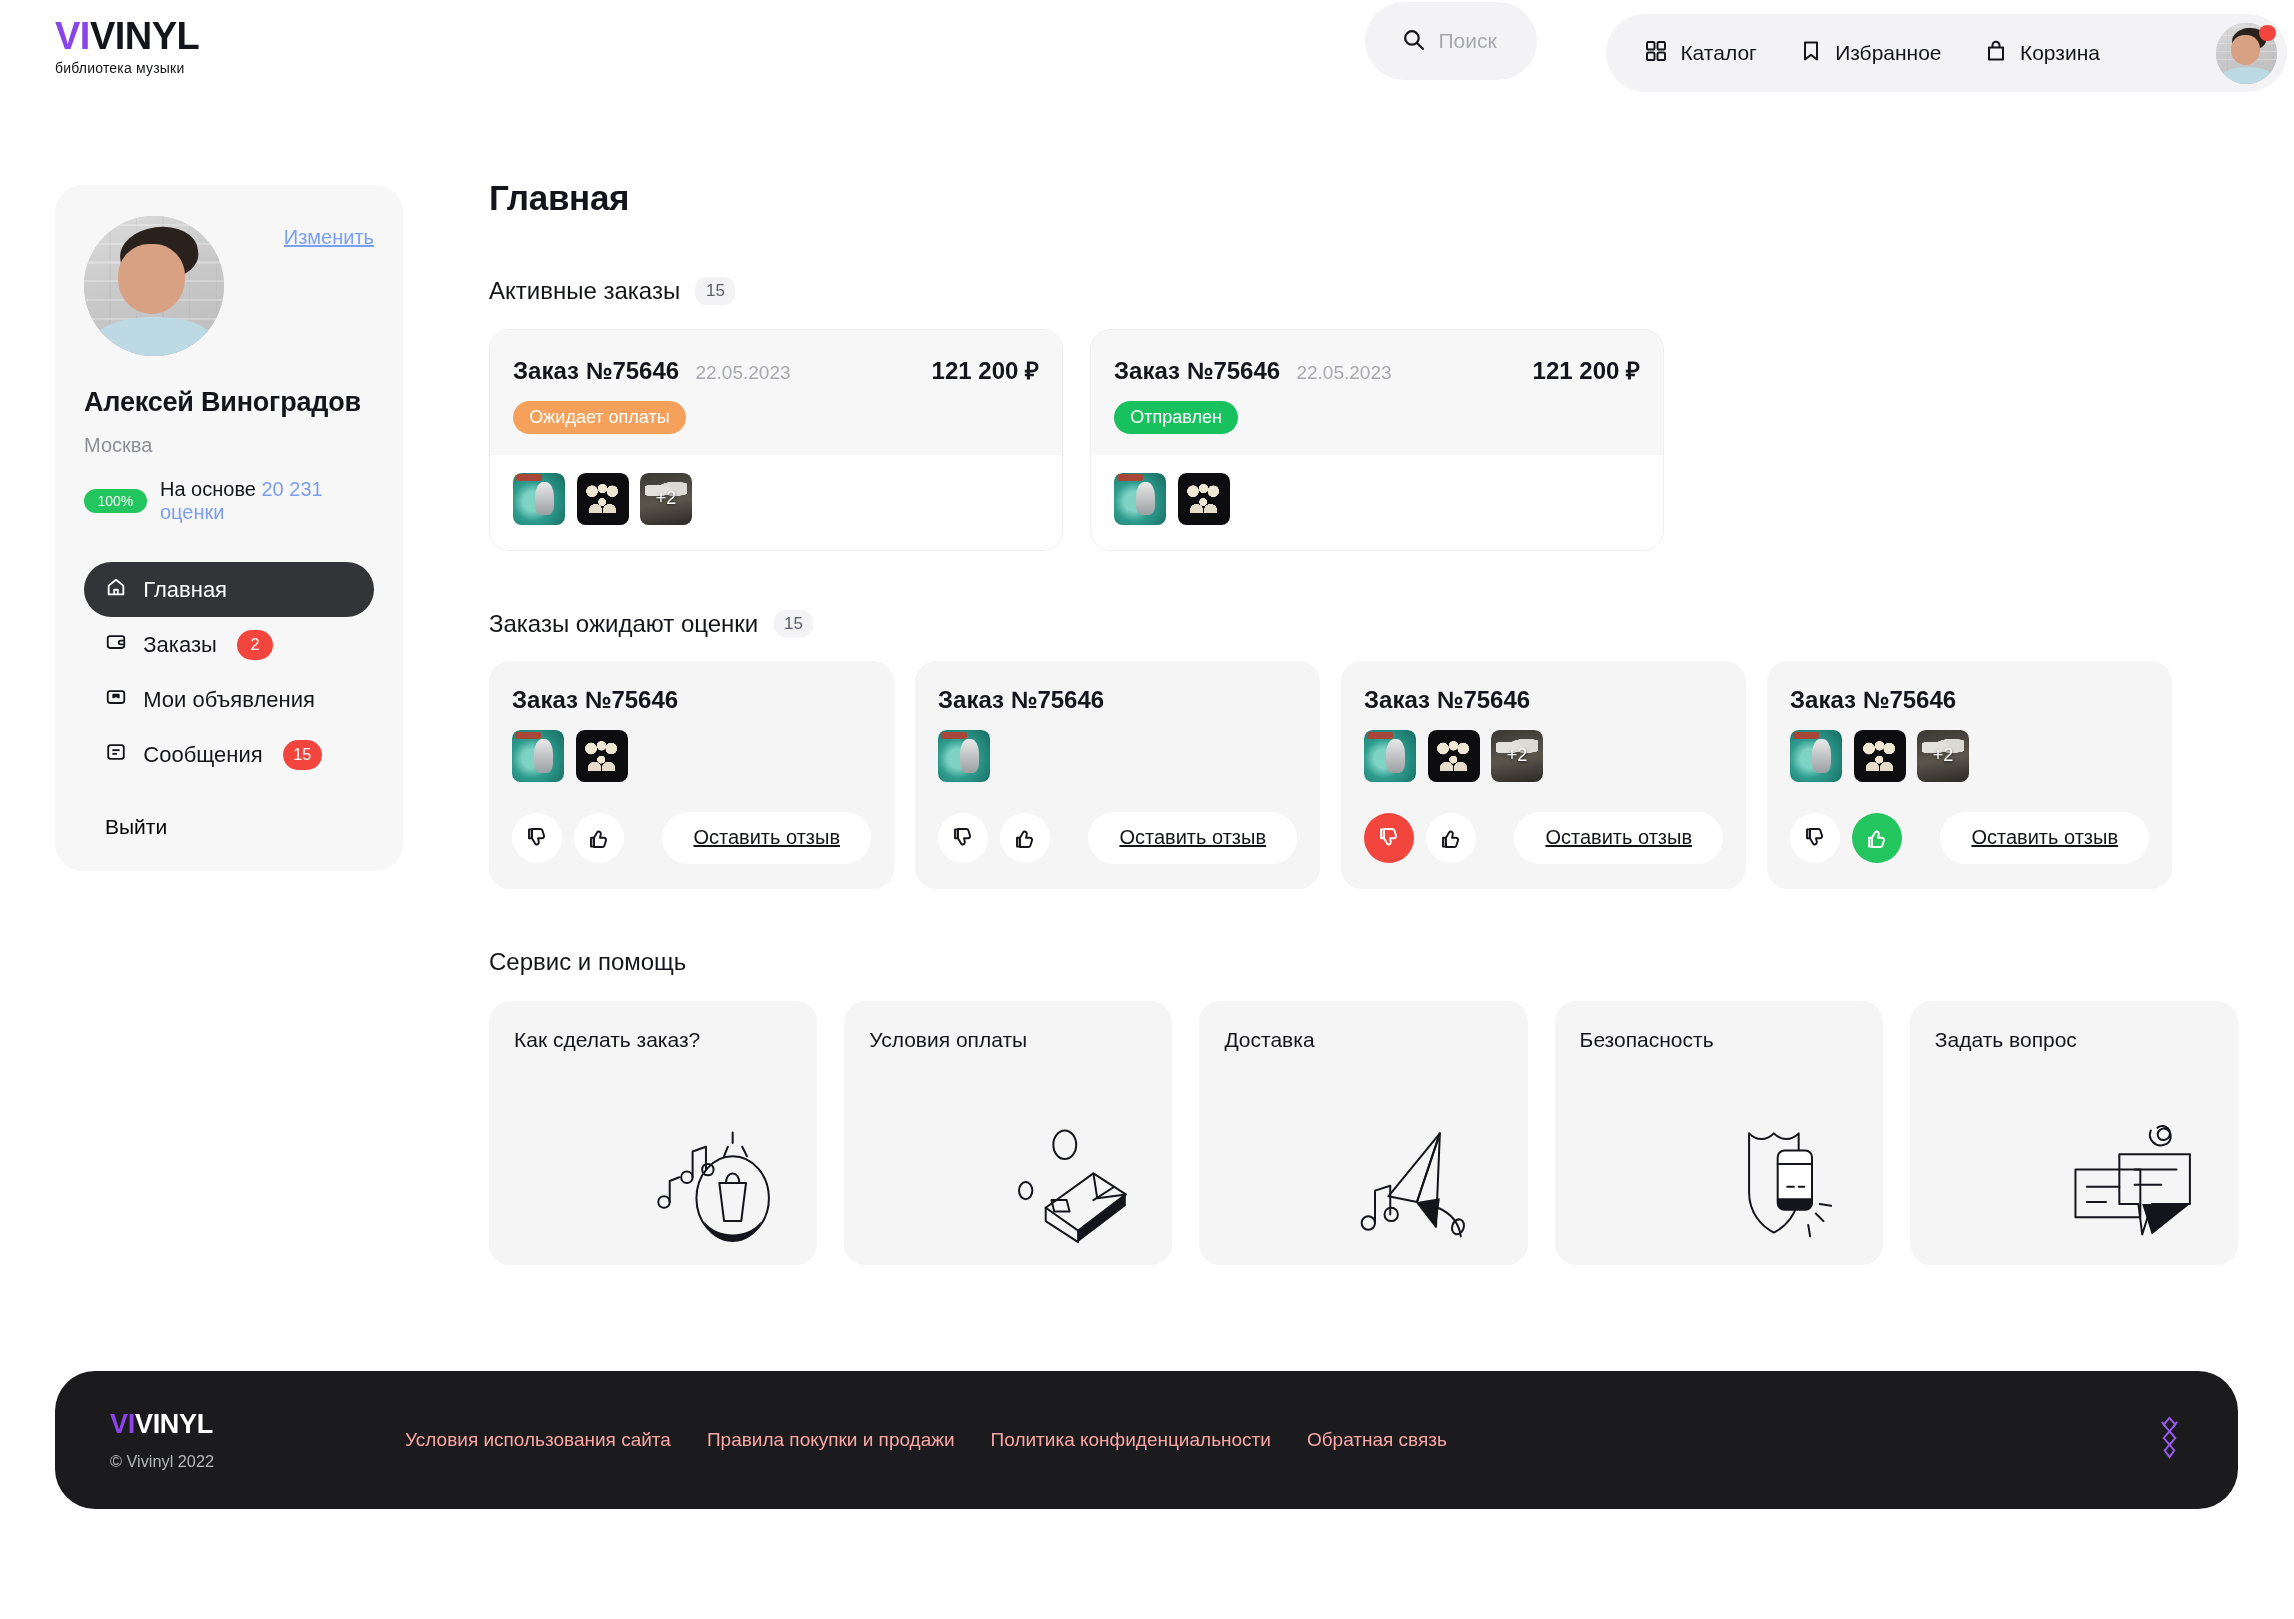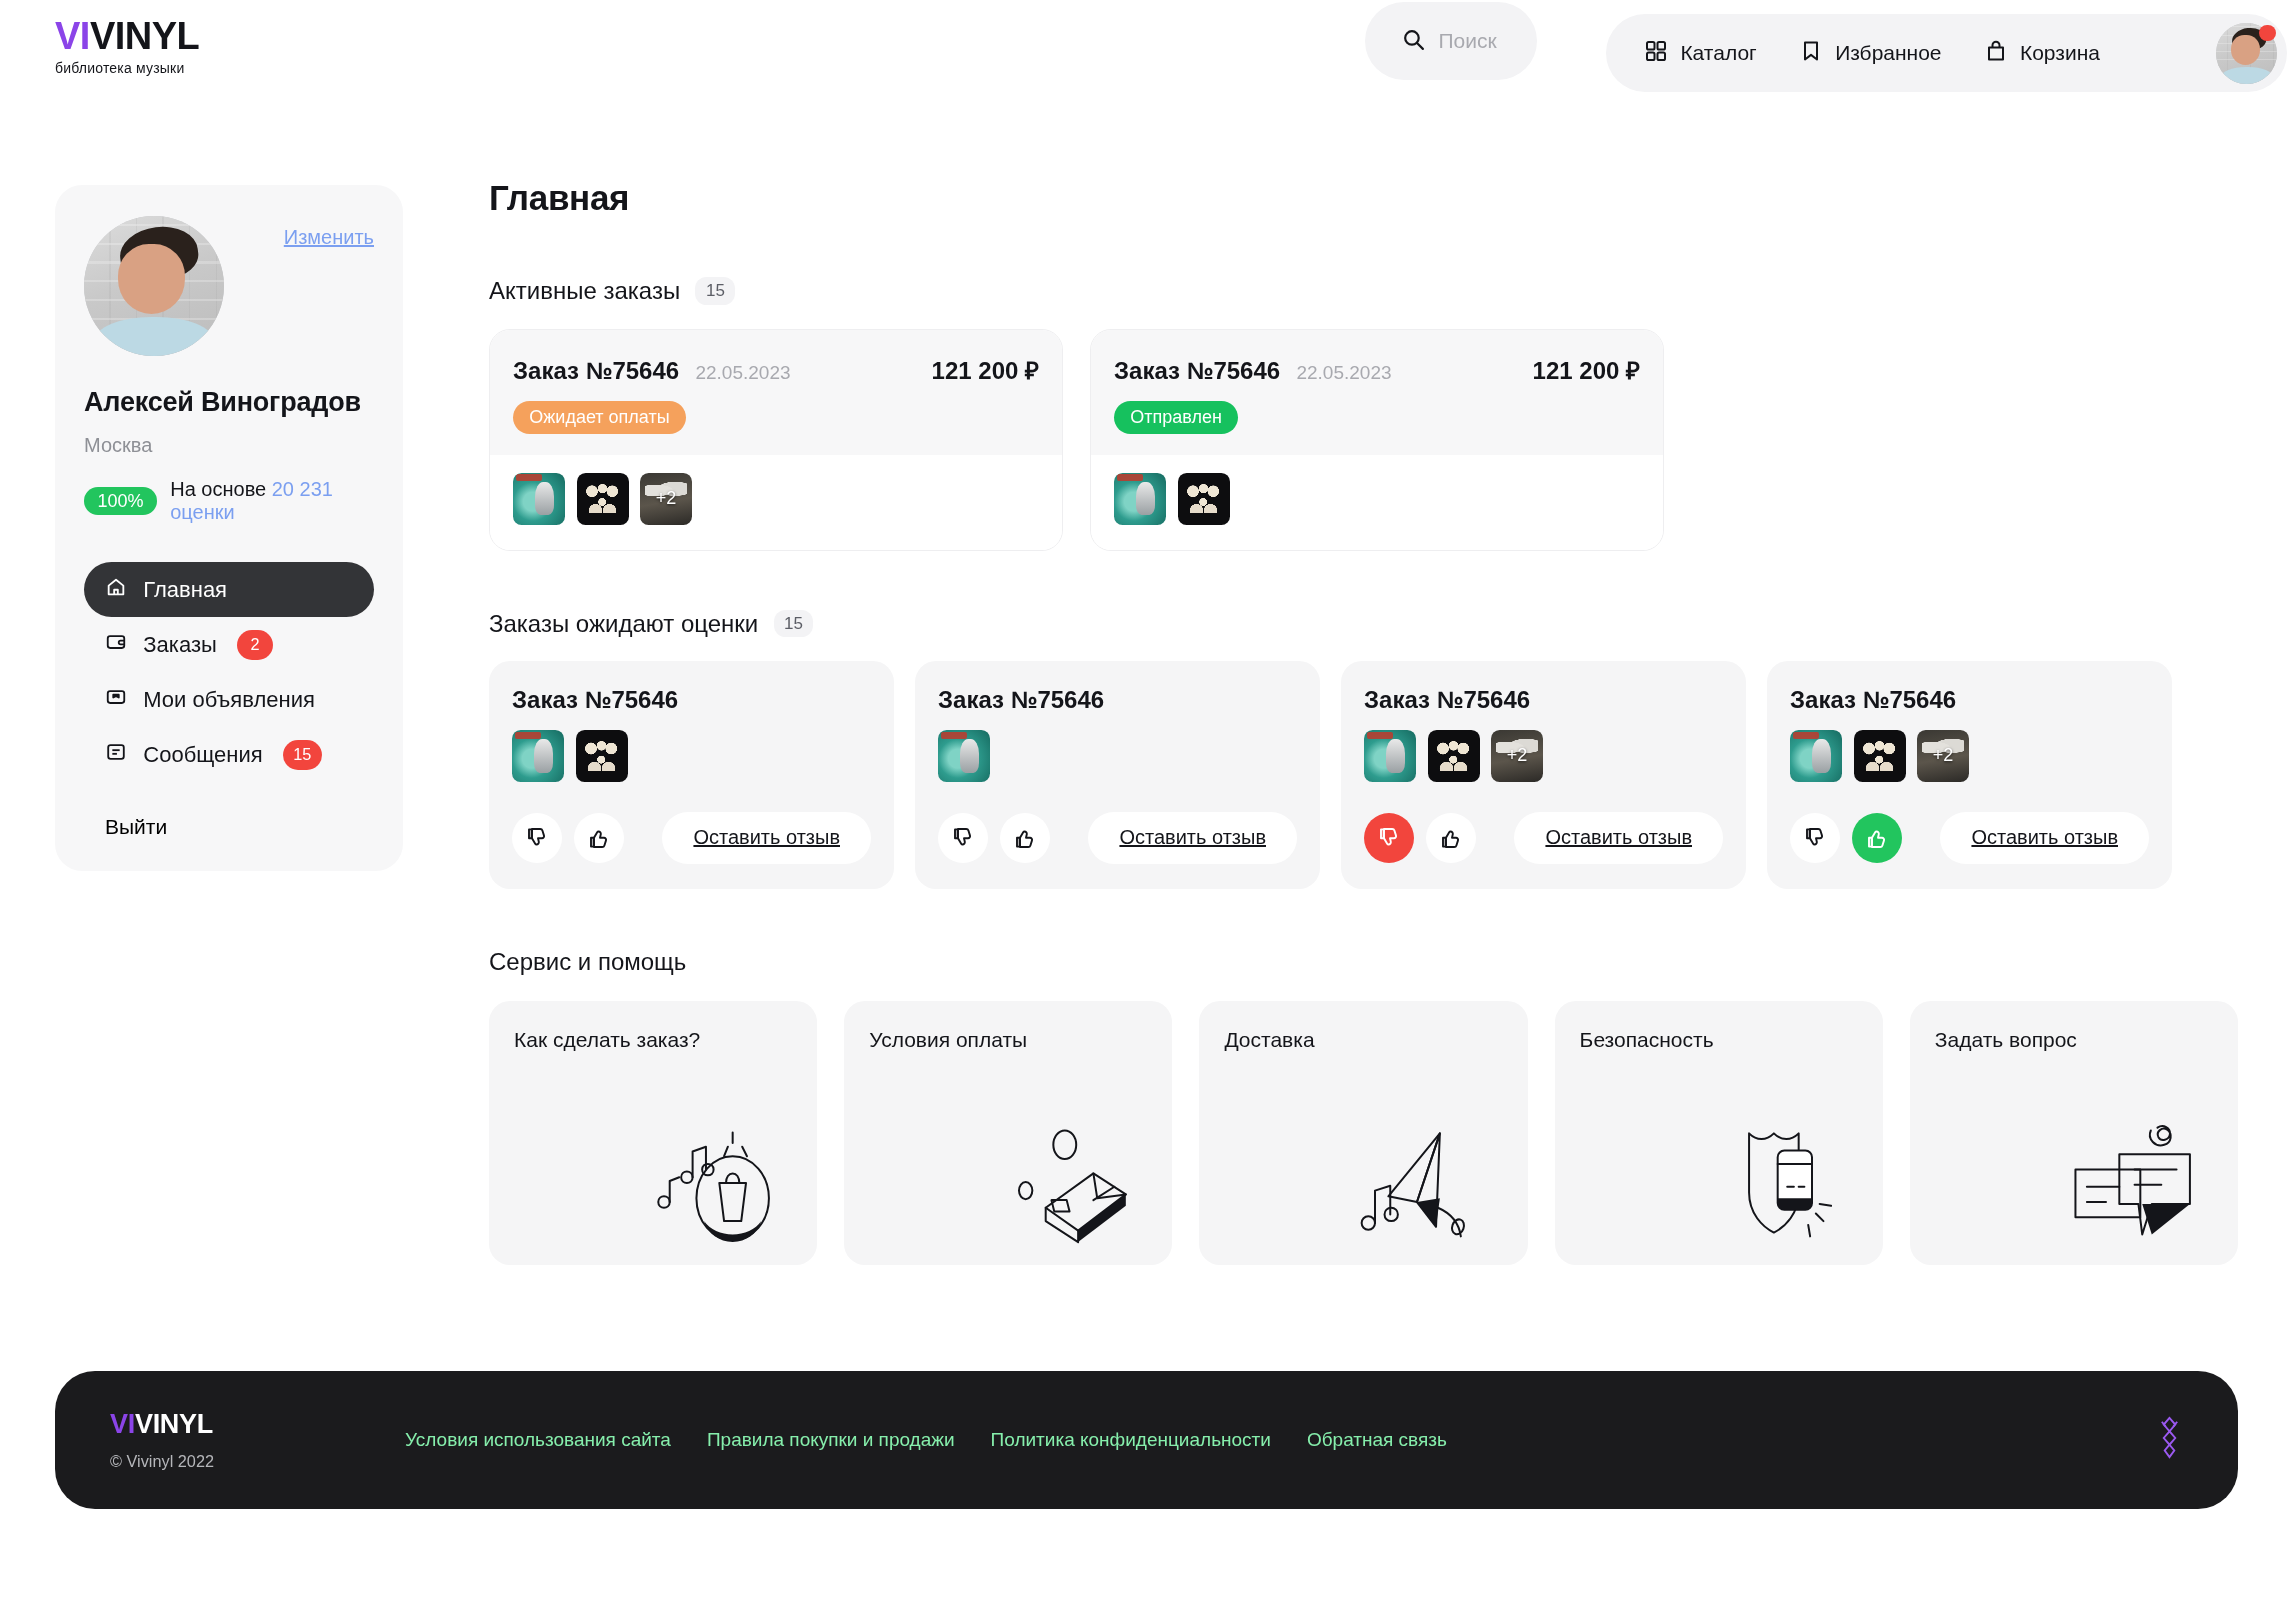--- a/index.html
+++ b/index.html
@@ -65,21 +65,21 @@
     position: absolute; left: 55px; top: 185px; width: 348px;
     background: #f7f7f8; border-radius: 27px; padding: 31px 29px 32.5px 29px;
   }
   .profile-top { display: flex; align-items: flex-start; justify-content: space-between; }
   .profile-avatar { width: 140px; height: 140px; border-radius: 50%; overflow: hidden; position: relative; background:#c7c9cd; }
   .edit-link { color: #7b9ff0; font-size: 20px; cursor: pointer; padding-top: 9.6px; text-decoration: underline; }
   .profile-name { font-size: 27px; font-weight: 700; margin-top: 31px; letter-spacing: -0.2px; }
   .profile-city { font-size: 20px; color: #8e9096; margin-top: 16px; }
   .rating-row { display: flex; align-items: center; gap: 13.4px; margin-top: 21px; }
   .rating-badge {
-    background: #22c55e; color: #fff; font-size: 18px; font-weight: 500;
+    background: #22c55e; color: #fff; font-size: 14px; font-weight: 500;
     border-radius: 19px; padding: 3.8px 13.4px;
   }
   .rating-text { font-size: 20px; }
   .rating-count { color: #7b9ff0; cursor: pointer; }
 
   .nav-list { margin-top: 38px; }
   .side-item {
     display: flex; align-items: center; gap: 16.3px;
     height: 55px; padding: 0 21px; border-radius: 31px; cursor: pointer;
     font-size: 22px;
@@ -183,21 +183,21 @@
   .footer {
     position: absolute; left: 55px; top: 1371px; width: 2183px; height: 138px;
     background: #1b1b1d; border-radius: 40px; display: flex; align-items: center;
     padding: 0 55px; position: absolute;
   }
   .footer-logo-word { font-size: 27px; font-weight: 700; letter-spacing: -0.3px; }
   .footer-vi { color: #8B44E8; }
   .footer-nyl { color: #ffffff; }
   .footer-copy { color: #b5b6ba; font-size: 16.3px; margin-top: 12px; }
   .footer-links { display: flex; gap: 36px; margin-left: 191px; }
-  .footer-link { color: #86efac; font-size: 19px; cursor: pointer; }
+  .footer-link { color: #fca5a5; font-size: 19px; cursor: pointer; }
   .footer-mark { margin-left: auto; }
 </style>
 </head>
 <body>
 
 <div class="header">
   <div class="logo-block">
     <div class="logo-word"><span class="logo-vi">VI</span><span class="logo-nyl">VINYL</span></div>
     <div class="logo-sub">библиотека музыки</div>
   </div>

